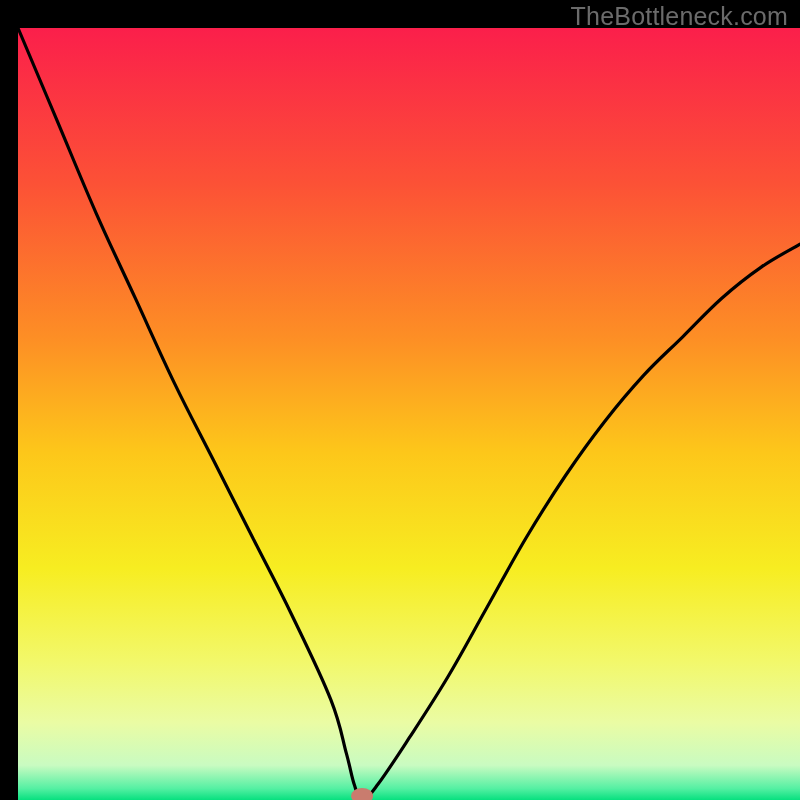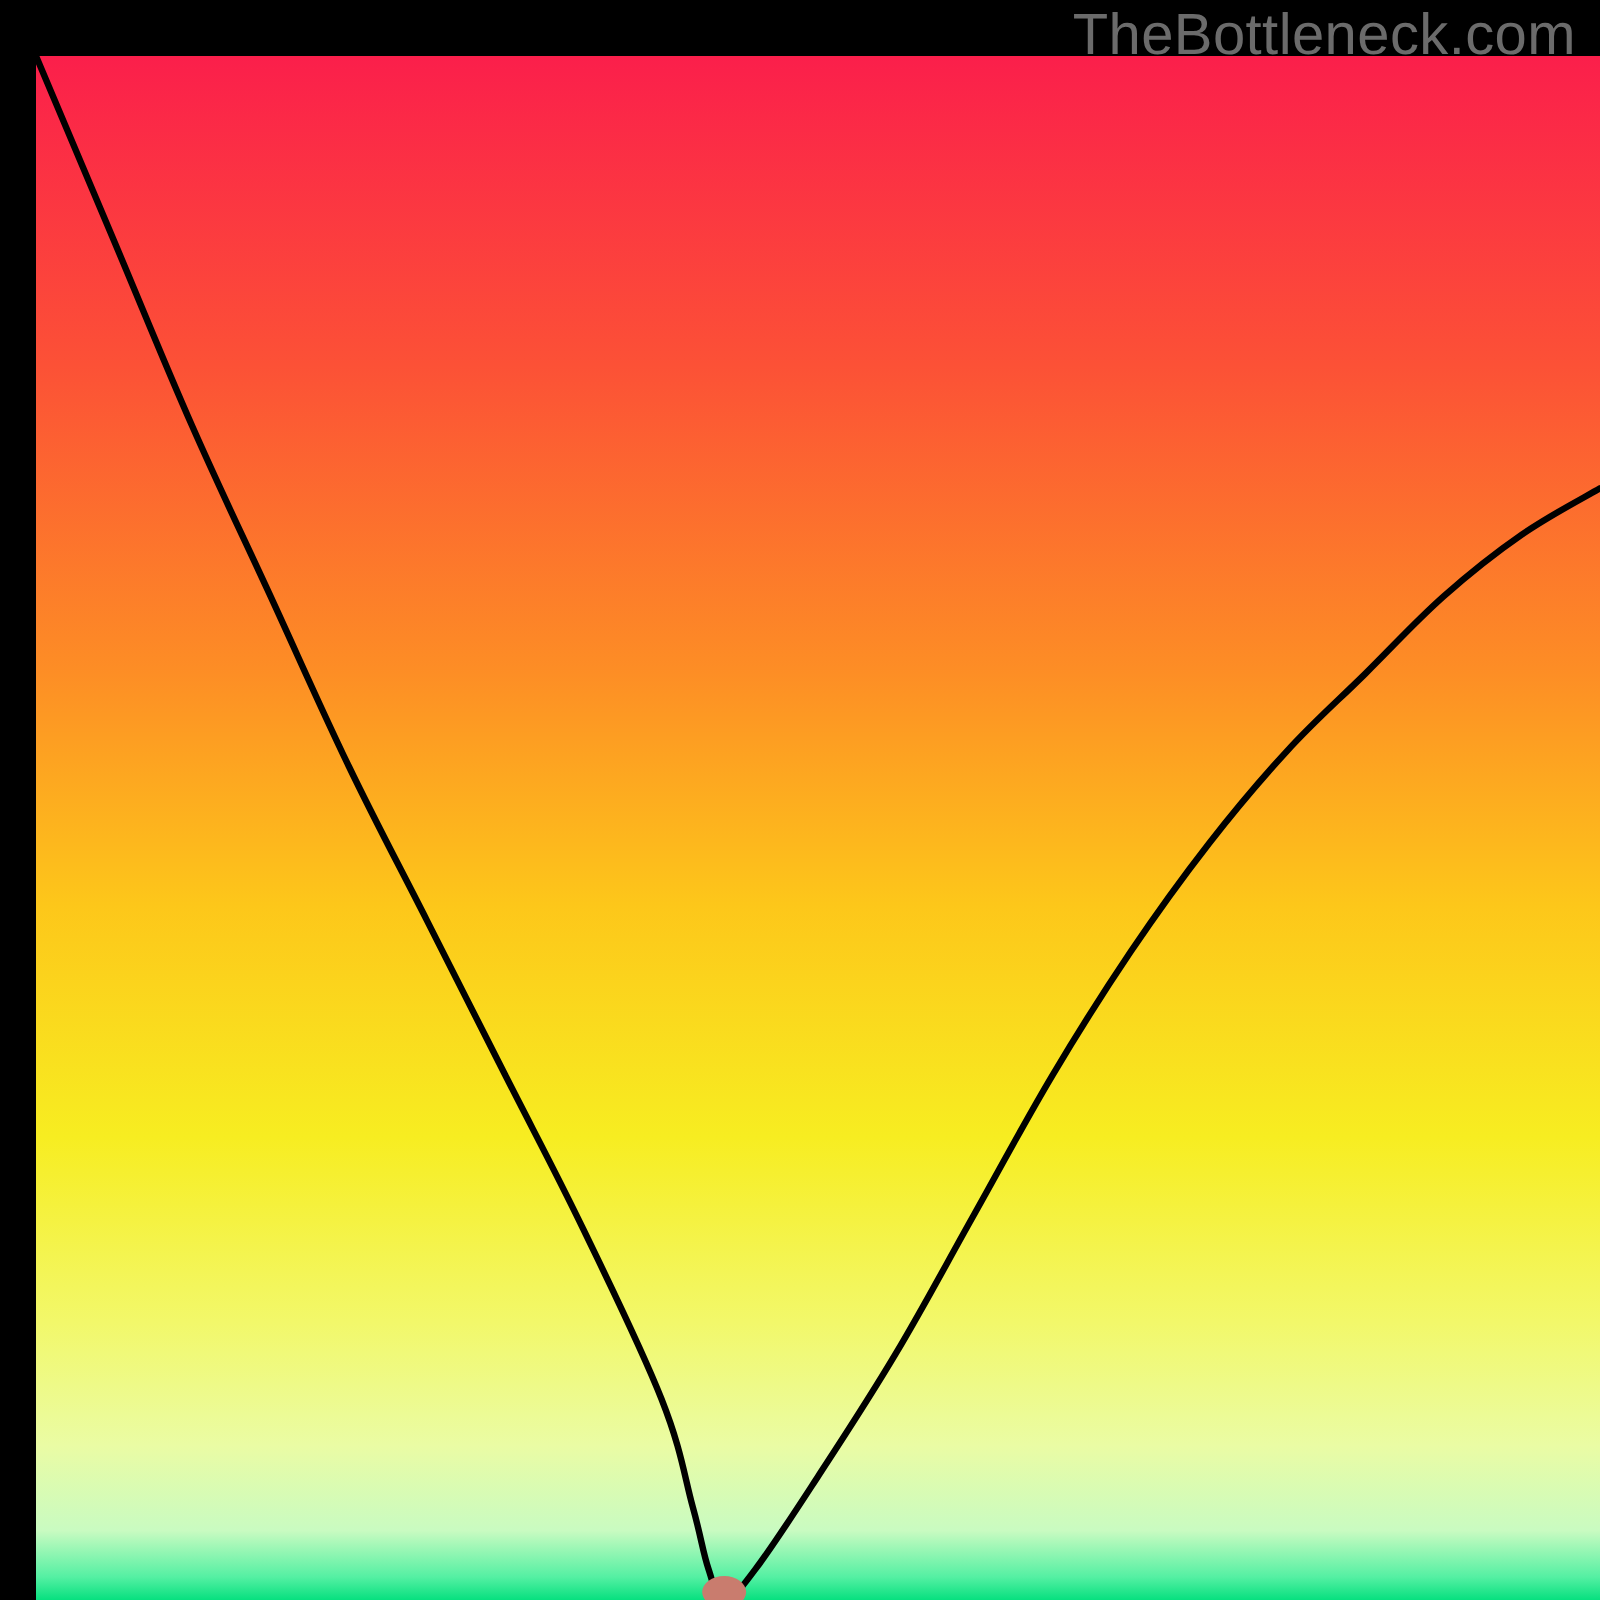--- a/index.html
+++ b/index.html
@@ -15,21 +15,21 @@
     position: relative;
     width: 800px;
     height: 800px;
     background: #000;
   }
   .watermark {
     position: absolute;
     top: 2px;
     right: 12px;
     color: #6b6b6b;
-    font-size: 29px;
+    font-size: 25px;
     font-weight: 400;
     letter-spacing: 0.2px;
   }
   svg {
     display: block;
   }
 </style>
 </head>
 <body>
 

